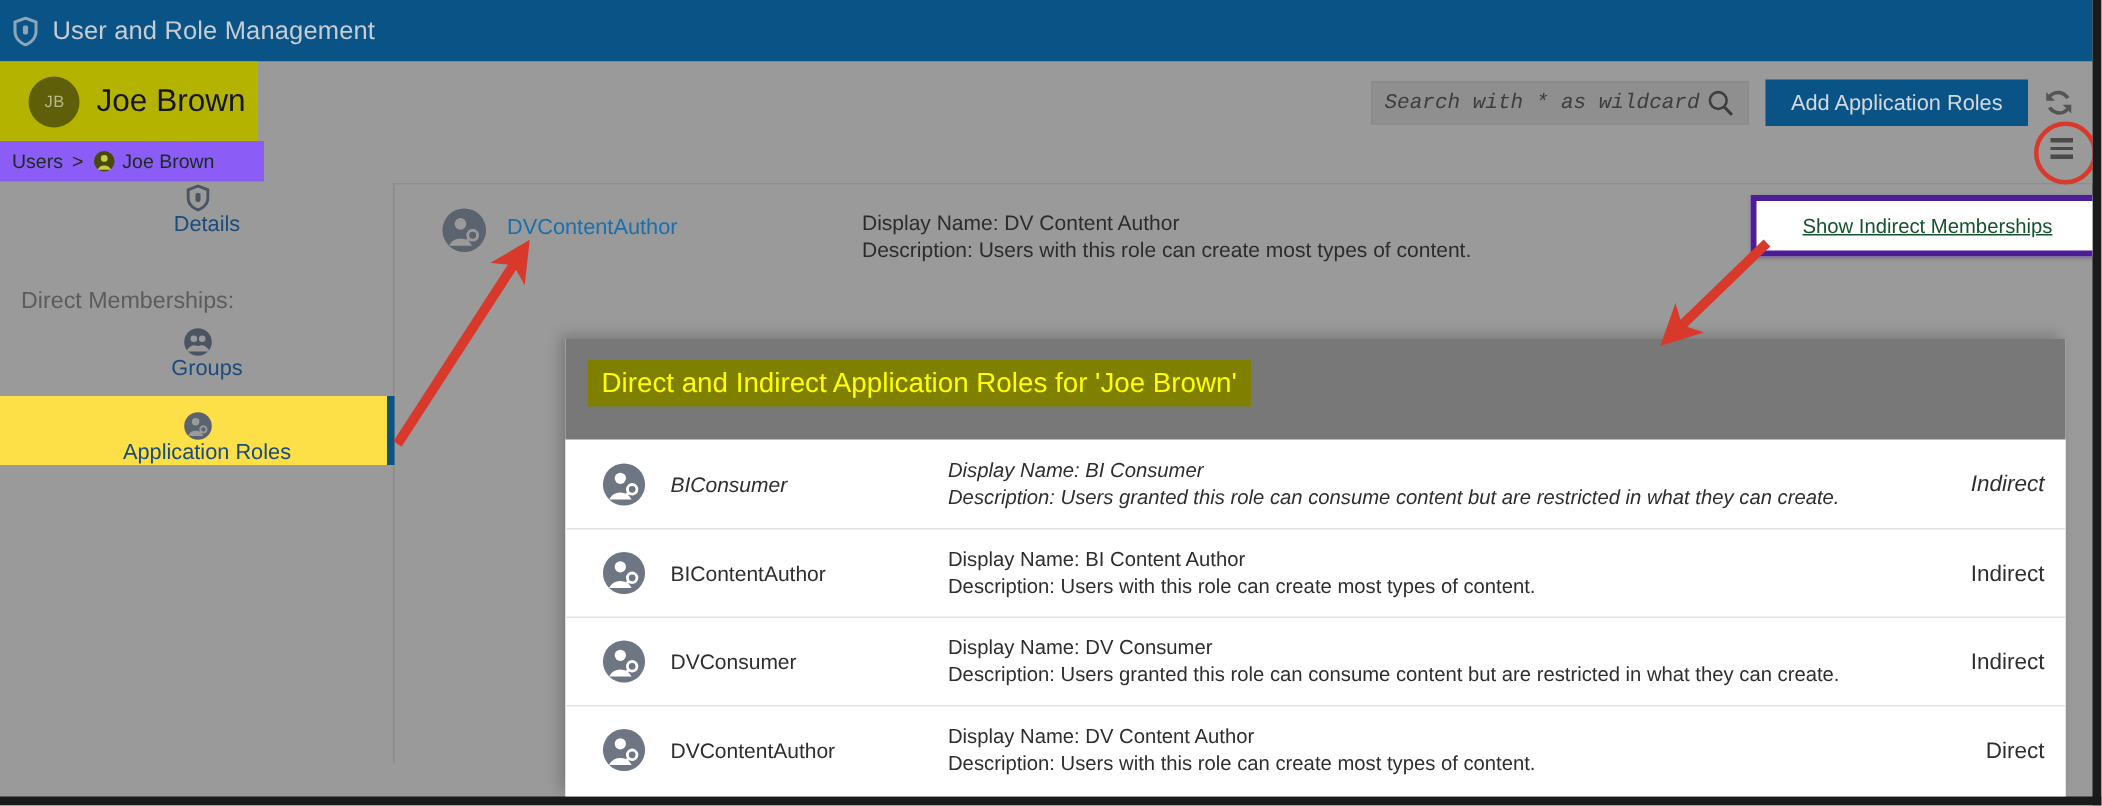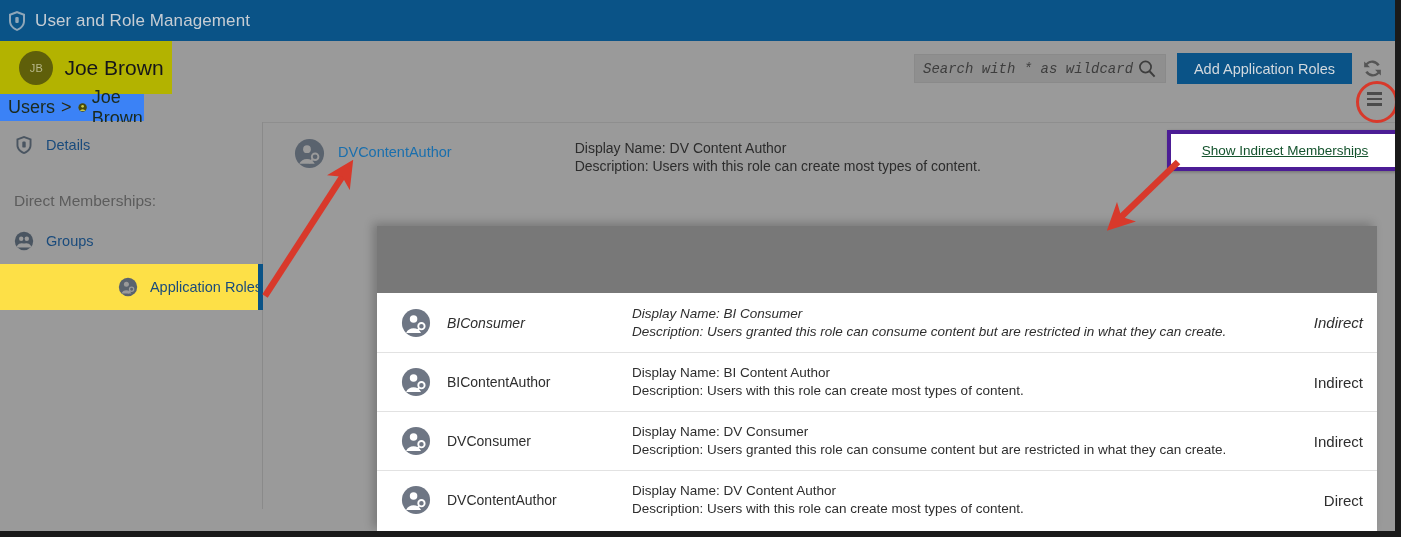--- a/index.html
+++ b/index.html
@@ -125,27 +125,27 @@
   .crumbrow {
     position: absolute;
     left: 0; top: 94px;
     width: 1395px; height: 28px;
     background: #9a9a9a;
     border-bottom: 1px solid #8e8e8e;
   }
   .crumb-hl {
     position: absolute;
     left: 0; top: 0;
-    width: 144px; height: 27px;
-    background: #3b82f6;
+    width: 176px; height: 27px;
+    background: #8b5cf6;
     display: flex;
     align-items: center;
     padding-left: 8px;
     box-sizing: border-box;
-    font-size: 18px;
+    font-size: 13px;
     color: #1c2a1c;
   }
   .crumb-sep { margin: 0 6px; color: #2a2a12; }
   .crumb-user-ico { width: 15px; height: 15px; margin-right: 5px; display: block; }
 
   
   .hamburger {
     position: absolute;
     left: 1360px; top: 85px;
     width: 28px; height: 28px;
@@ -195,20 +195,21 @@
   .side-item {
     height: 46px;
     display: flex;
     align-items: center;
     padding-left: 14px;
     box-sizing: border-box;
     color: #1a4b7c;
     font-size: 14.5px;
     cursor: pointer;
     position: relative;
+    flex-direction: column;
   }
   .side-item .ico { width: 20px; height: 20px; margin-right: 12px; display:block; flex: none; }
   .side-item.selected {
     background: #fde047;
     font-weight: normal;
     justify-content: flex-end;
   }
   .side-item.selected::after {
     content: "";
     position: absolute;
@@ -435,20 +436,21 @@
     <div class="role-link">DVContentAuthor</div>
     <div class="role-meta">
       <div>Display Name: DV Content Author</div>
       <div>Description: Users with this role can create most types of content.</div>
     </div>
   </div>
 
   <div class="dialog">
 
     <div class="dlg-header">
+      <div class="dlg-title">Direct and Indirect Application Roles for 'Joe Brown'</div>
     </div>
 
     <div class="dlg-body">
 
       <div class="drow">
         <svg class="r-ico" viewBox="0 0 32 32">
           <circle cx="16" cy="16" r="15" fill="#6e7684"></circle>
           <circle cx="13.4" cy="11.6" r="4" fill="#ffffff"></circle>
           <path d="M5.4 26.6 A9 9 0 0 1 21.4 26.6 Z" fill="#ffffff"></path>
           <circle cx="21.8" cy="19.4" r="3.4" fill="none" stroke="#ffffff" stroke-width="2"></circle>

